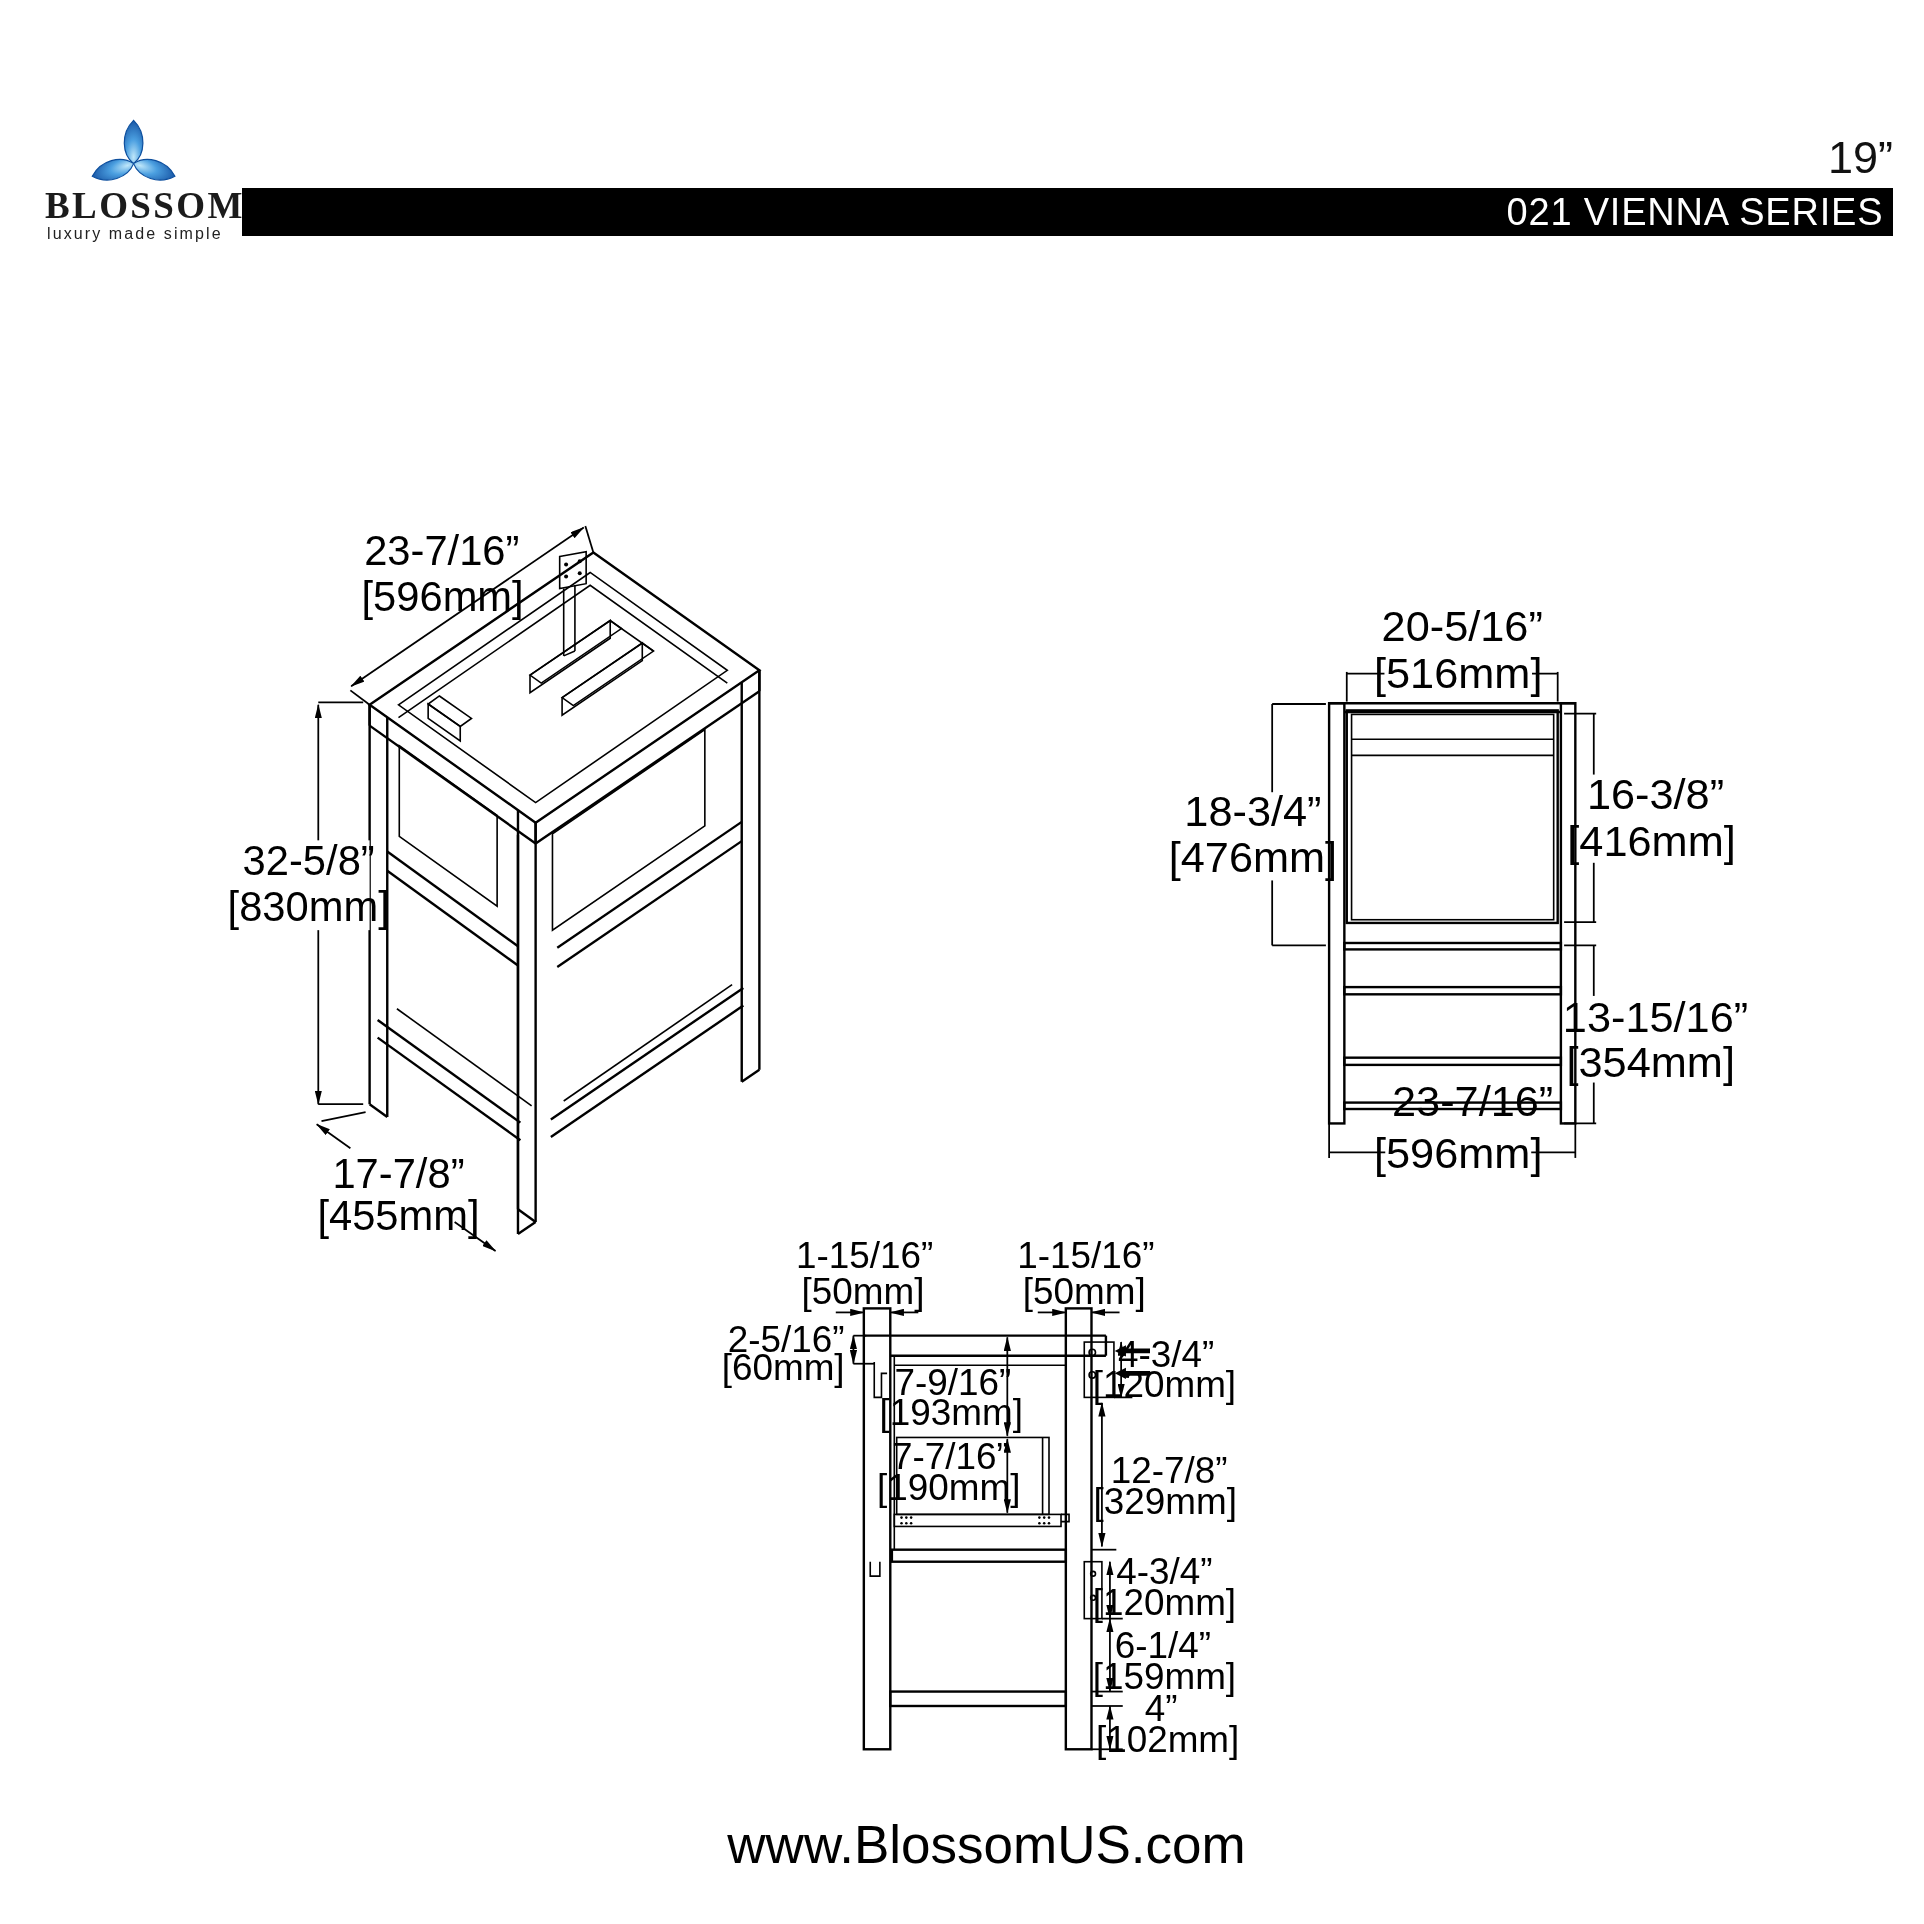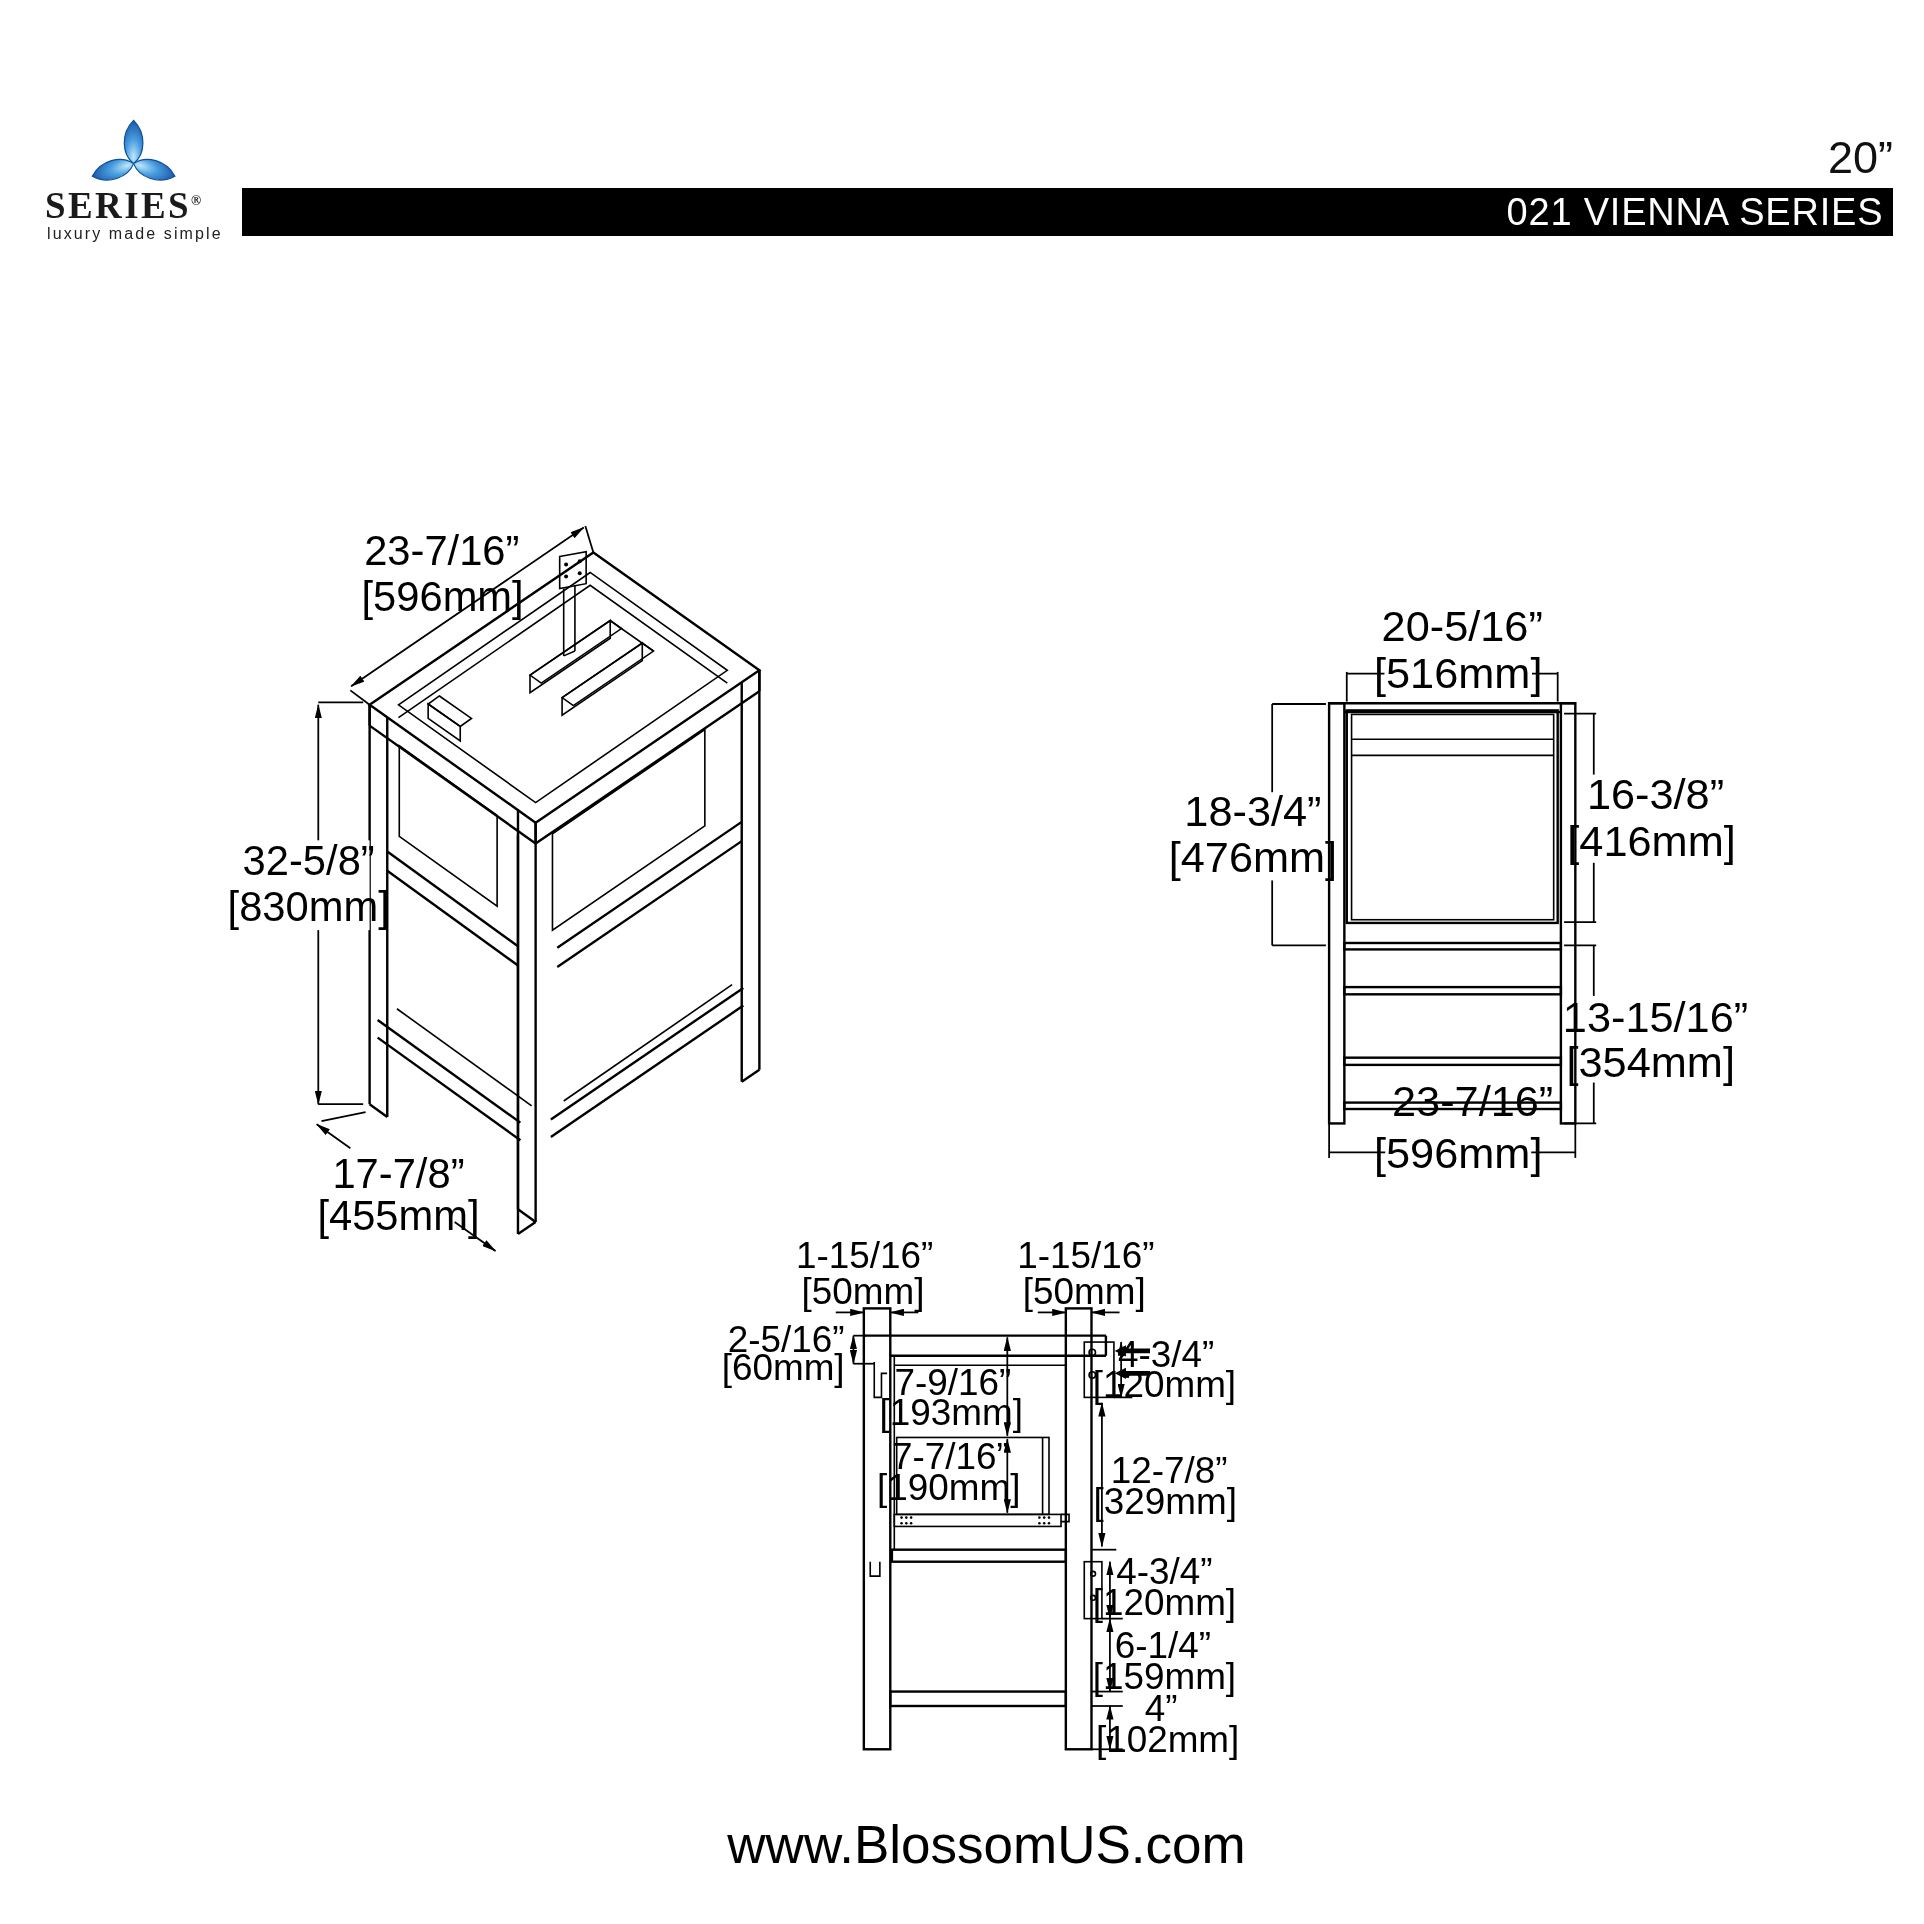--- a/index.html
+++ b/index.html
@@ -47,23 +47,23 @@
 
 <svg style="left:76px;top:114px" width="116" height="84" viewBox="0 0 145 105">
   <g>
     <g transform="translate(72,62)">
       <path d="M0,0 C-15,-12 -16,-38 0,-54 C16,-38 15,-12 0,0 Z" fill="url(#petal)" stroke="#0d4f9e" stroke-width="1.5"></path>
       <path transform="rotate(-107)" d="M0,0 C-15,-12 -16,-38 0,-54 C16,-38 15,-12 0,0 Z" fill="url(#petal)" stroke="#0d4f9e" stroke-width="1.5"></path>
       <path transform="rotate(107)" d="M0,0 C-15,-12 -16,-38 0,-54 C16,-38 15,-12 0,0 Z" fill="url(#petal)" stroke="#0d4f9e" stroke-width="1.5"></path>
     </g>
   </g>
 </svg>
-<div class="abs" id="brand"><span>SERIES</span><sup>®</sup></div>
+<div class="abs" id="brand"><span>BLOSSOM</span><sup>®</sup></div>
 <div class="abs" id="tagline">luxury made simple</div>
-<div class="abs" id="sizeLabel">20”</div>
+<div class="abs" id="sizeLabel">19”</div>
 <div class="abs" id="banner">
   <div class="txt">021 VIENNA SERIES</div>
 </div>
 
 <svg style="left:217px;top:465px" width="618" height="810" viewBox="270 580 770 1010">
   <g>
 
     <polygon class="s" points="460,879 739,689 946,836 667,1026"></polygon>
     <polygon class="thin" points="496,879 735,714 906,836 667,1001"></polygon>
     <polyline class="thin" points="496,895 735,730 906,852"></polyline>

